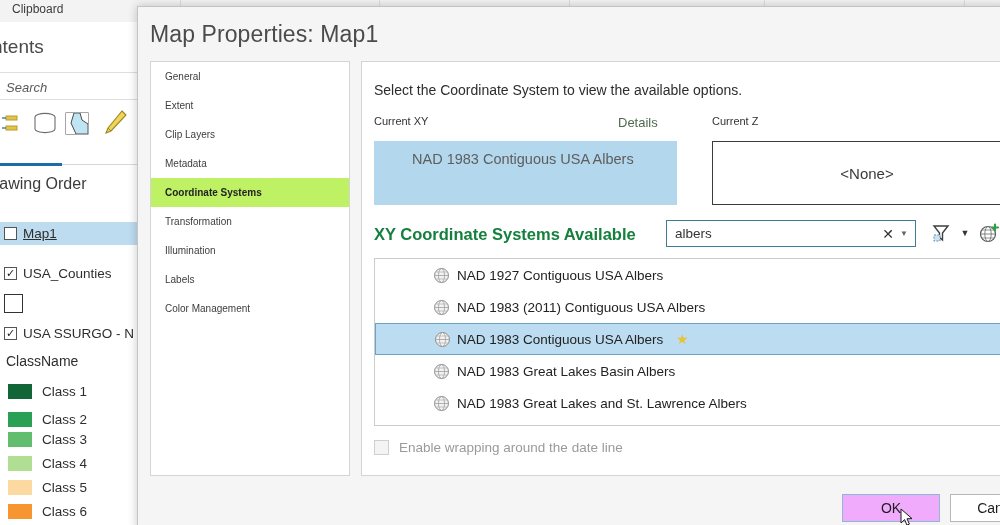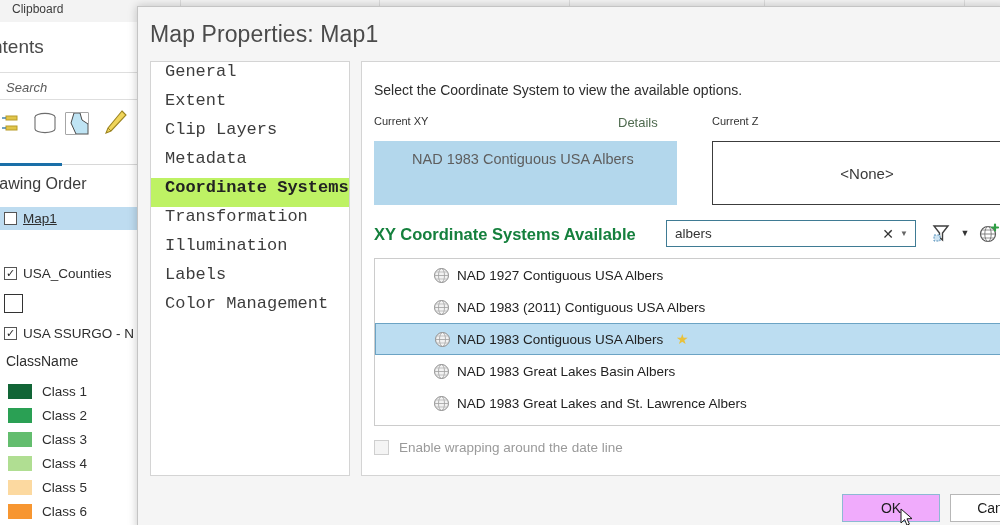--- a/index.html
+++ b/index.html
@@ -198,26 +198,25 @@
     position: absolute;
     left: 12px; top: 54px;
     width: 200px; height: 415px;
     background: #ffffff;
     border: 1px solid #d4d4d4;
     box-sizing: border-box;
   }
   .nav-item {
     height: 29px;
     display: flex;
-    align-items: flex-start;
+    align-items: center;
     padding-left: 14px;
-    font-size: 17px;
+    font-size: 10px;
     color: #3d3d3d;
     box-sizing: border-box;
-    font-family: Liberation Mono, monospace;
   }
   .nav-item.active {
     background: #bef264;
     font-weight: bold;
     color: #222222;
   }
 
   .content-pane {
     position: absolute;
     left: 223px; top: 54px;
@@ -466,21 +465,21 @@
           <path d="M22 4 L26 8 L11 24 L6 26 L8 21 Z" fill="#f0d55a" stroke="#9c8420" stroke-width="1.1"></path>
           <path d="M8 21 L11 24" stroke="#9c8420" stroke-width="1"></path>
         </svg>
       </div>
     </div>
     <div class="tool-underline"></div>
     <div class="tool-underline-rest"></div>
 
     <div class="drawing-order">rawing Order</div>
 
-    <div class="tree-row selected" style="top:185px;text-decoration:underline;">
+    <div class="tree-row selected" style="top:200px;text-decoration:underline;">
       <span class="tree-check"></span>
       <span class="tree-label">Map1</span>
     </div>
     <div class="tree-row" style="top:240px;">
       <span class="tree-check">✓</span>
       <span class="tree-label">USA_Counties</span>
     </div>
     <div class="tree-row" style="top:268px;height:26px;">
       <span class="tree-check empty-big"></span>
     </div>
@@ -488,21 +487,21 @@
       <span class="tree-check">✓</span>
       <span class="tree-label">USA SSURGO - N</span>
     </div>
 
     <div class="classname-hdr">ClassName</div>
 
     <div class="class-row" style="top:357px;">
       <span class="swatch" style="background:#116536;"></span>
       <span>Class 1</span>
     </div>
-    <div class="class-row" style="top:381px;">
+    <div class="class-row" style="top:381px;align-items:flex-end;">
       <span class="swatch" style="background:#2aa054;"></span>
       <span>Class 2</span>
     </div>
     <div class="class-row" style="top:405px;">
       <span class="swatch" style="background:#63bd6e;"></span>
       <span>Class 3</span>
     </div>
     <div class="class-row" style="top:429px;">
       <span class="swatch" style="background:#b0de92;"></span>
       <span>Class 4</span>

